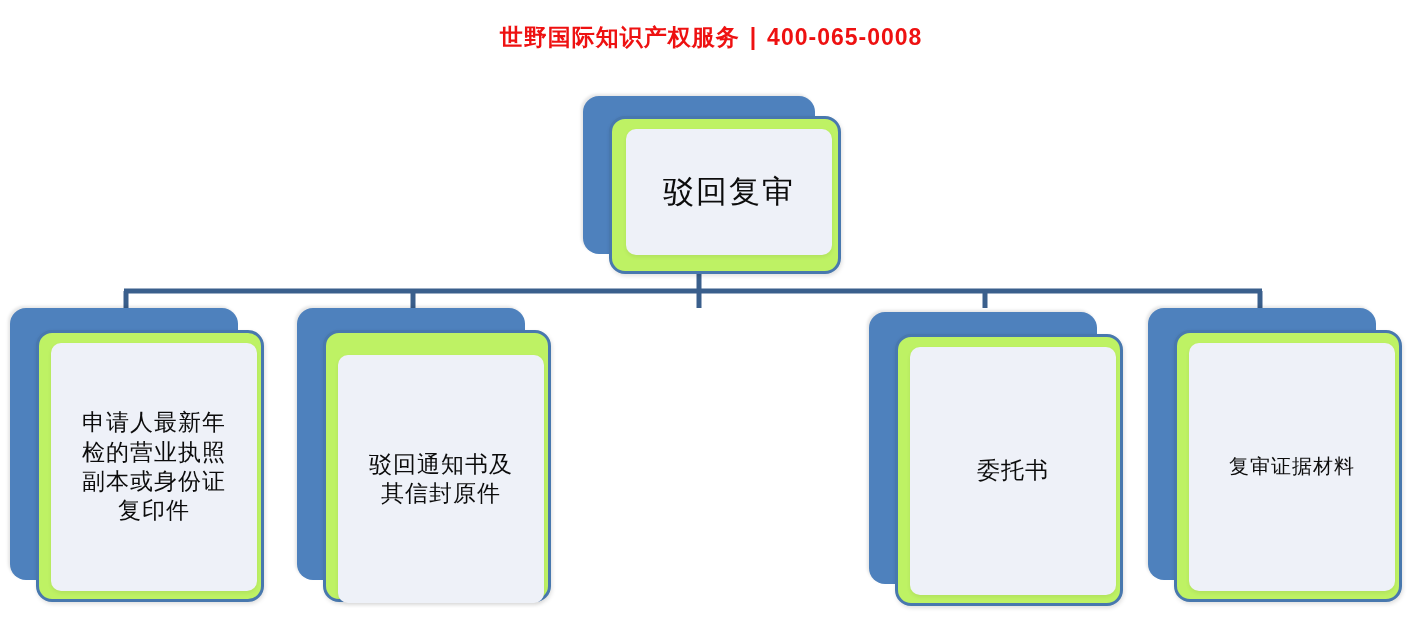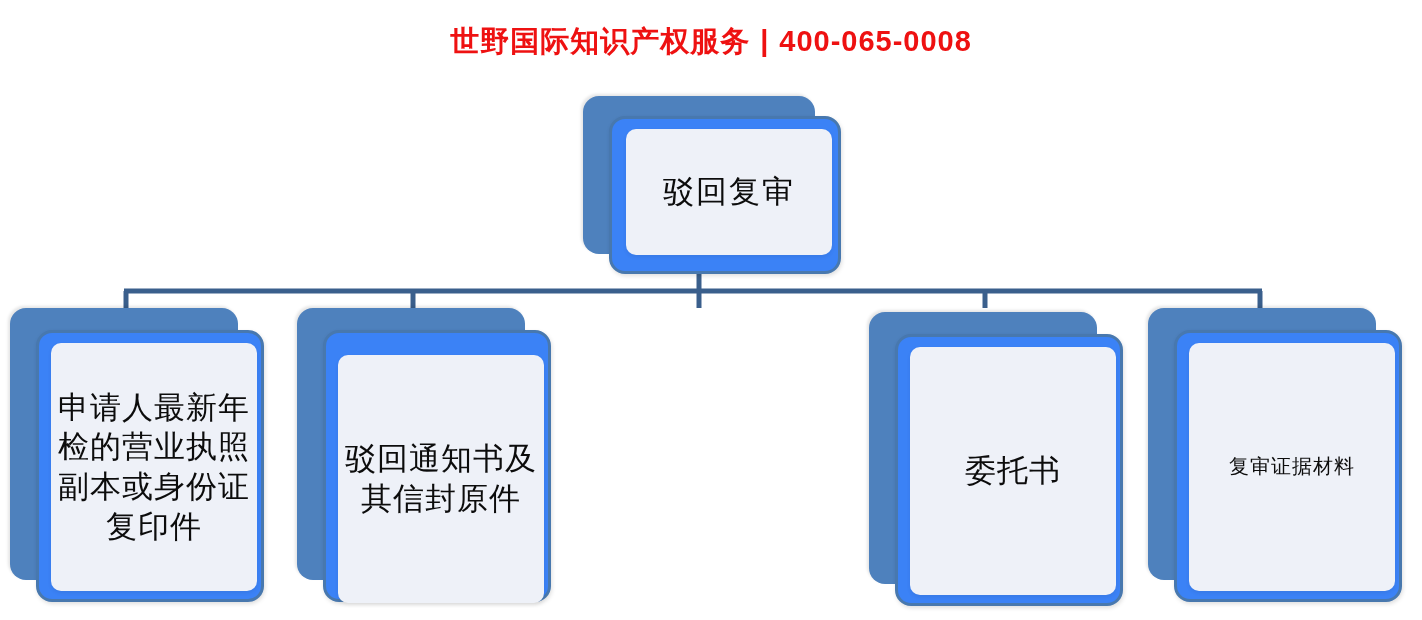--- a/index.html
+++ b/index.html
@@ -22,21 +22,21 @@
 
   
   .header {
     position: absolute;
     left: 0;
     top: 22px;
     width: 1422px;
     text-align: center;
     font-family: "Liberation Sans", "DejaVu Sans", sans-serif;
     font-weight: bold;
-    font-size: 29px;
+    font-size: 23px;
     letter-spacing: 1px;
     color: #ee1111;
     white-space: nowrap;
   }
   .header .sep {
     padding: 0 10px;
   }
 
   
   .connectors {
@@ -57,21 +57,21 @@
     position: absolute;
     left: 0;
     top: 0;
     background: #4e81bd;
     border-radius: 16px;
     box-shadow: -2px -2px 3px rgba(0,0,0,0.10);
   }
   
   .node .card {
     position: absolute;
-    background: #3b82f6;
+    background: #bef264;
     border: 3px solid #4878ae;
     border-radius: 16px;
     box-sizing: border-box;
     box-shadow: 1px 2px 4px rgba(0,0,0,0.13);
   }
   
   .node .panel {
     position: absolute;
     background: #eef1f8;
     border-radius: 10px;
@@ -93,21 +93,21 @@
   
   .node.root .plate { width: 232px; height: 158px; }
   .node.root .card  { left: 26px; top: 20px; width: 232px; height: 158px; }
   .node.root .panel { left: 40px; top: 30px; width: 206px; height: 126px; }
   .node.root .label { font-size: 31px; letter-spacing: 2px; }
 
   
   .node.child .plate { width: 228px; height: 272px; }
   .node.child .card  { left: 26px; top: 22px; width: 228px; height: 272px; }
   .node.child .panel { left: 38px; top: 32px; width: 206px; height: 248px; }
-  .node.child .label { font-size: 31px; letter-spacing: 1px; }
+  .node.child .label { font-size: 23px; letter-spacing: 1px; }
   .node.child.narrow .label { font-size: 20px; }
 </style>
 </head>
 <body>
 
 <div id="canvas">
 
   <div class="header">
     <span>世野国际知识产权服务</span><span class="sep">|</span><span>400-065-0008</span>
   </div>

